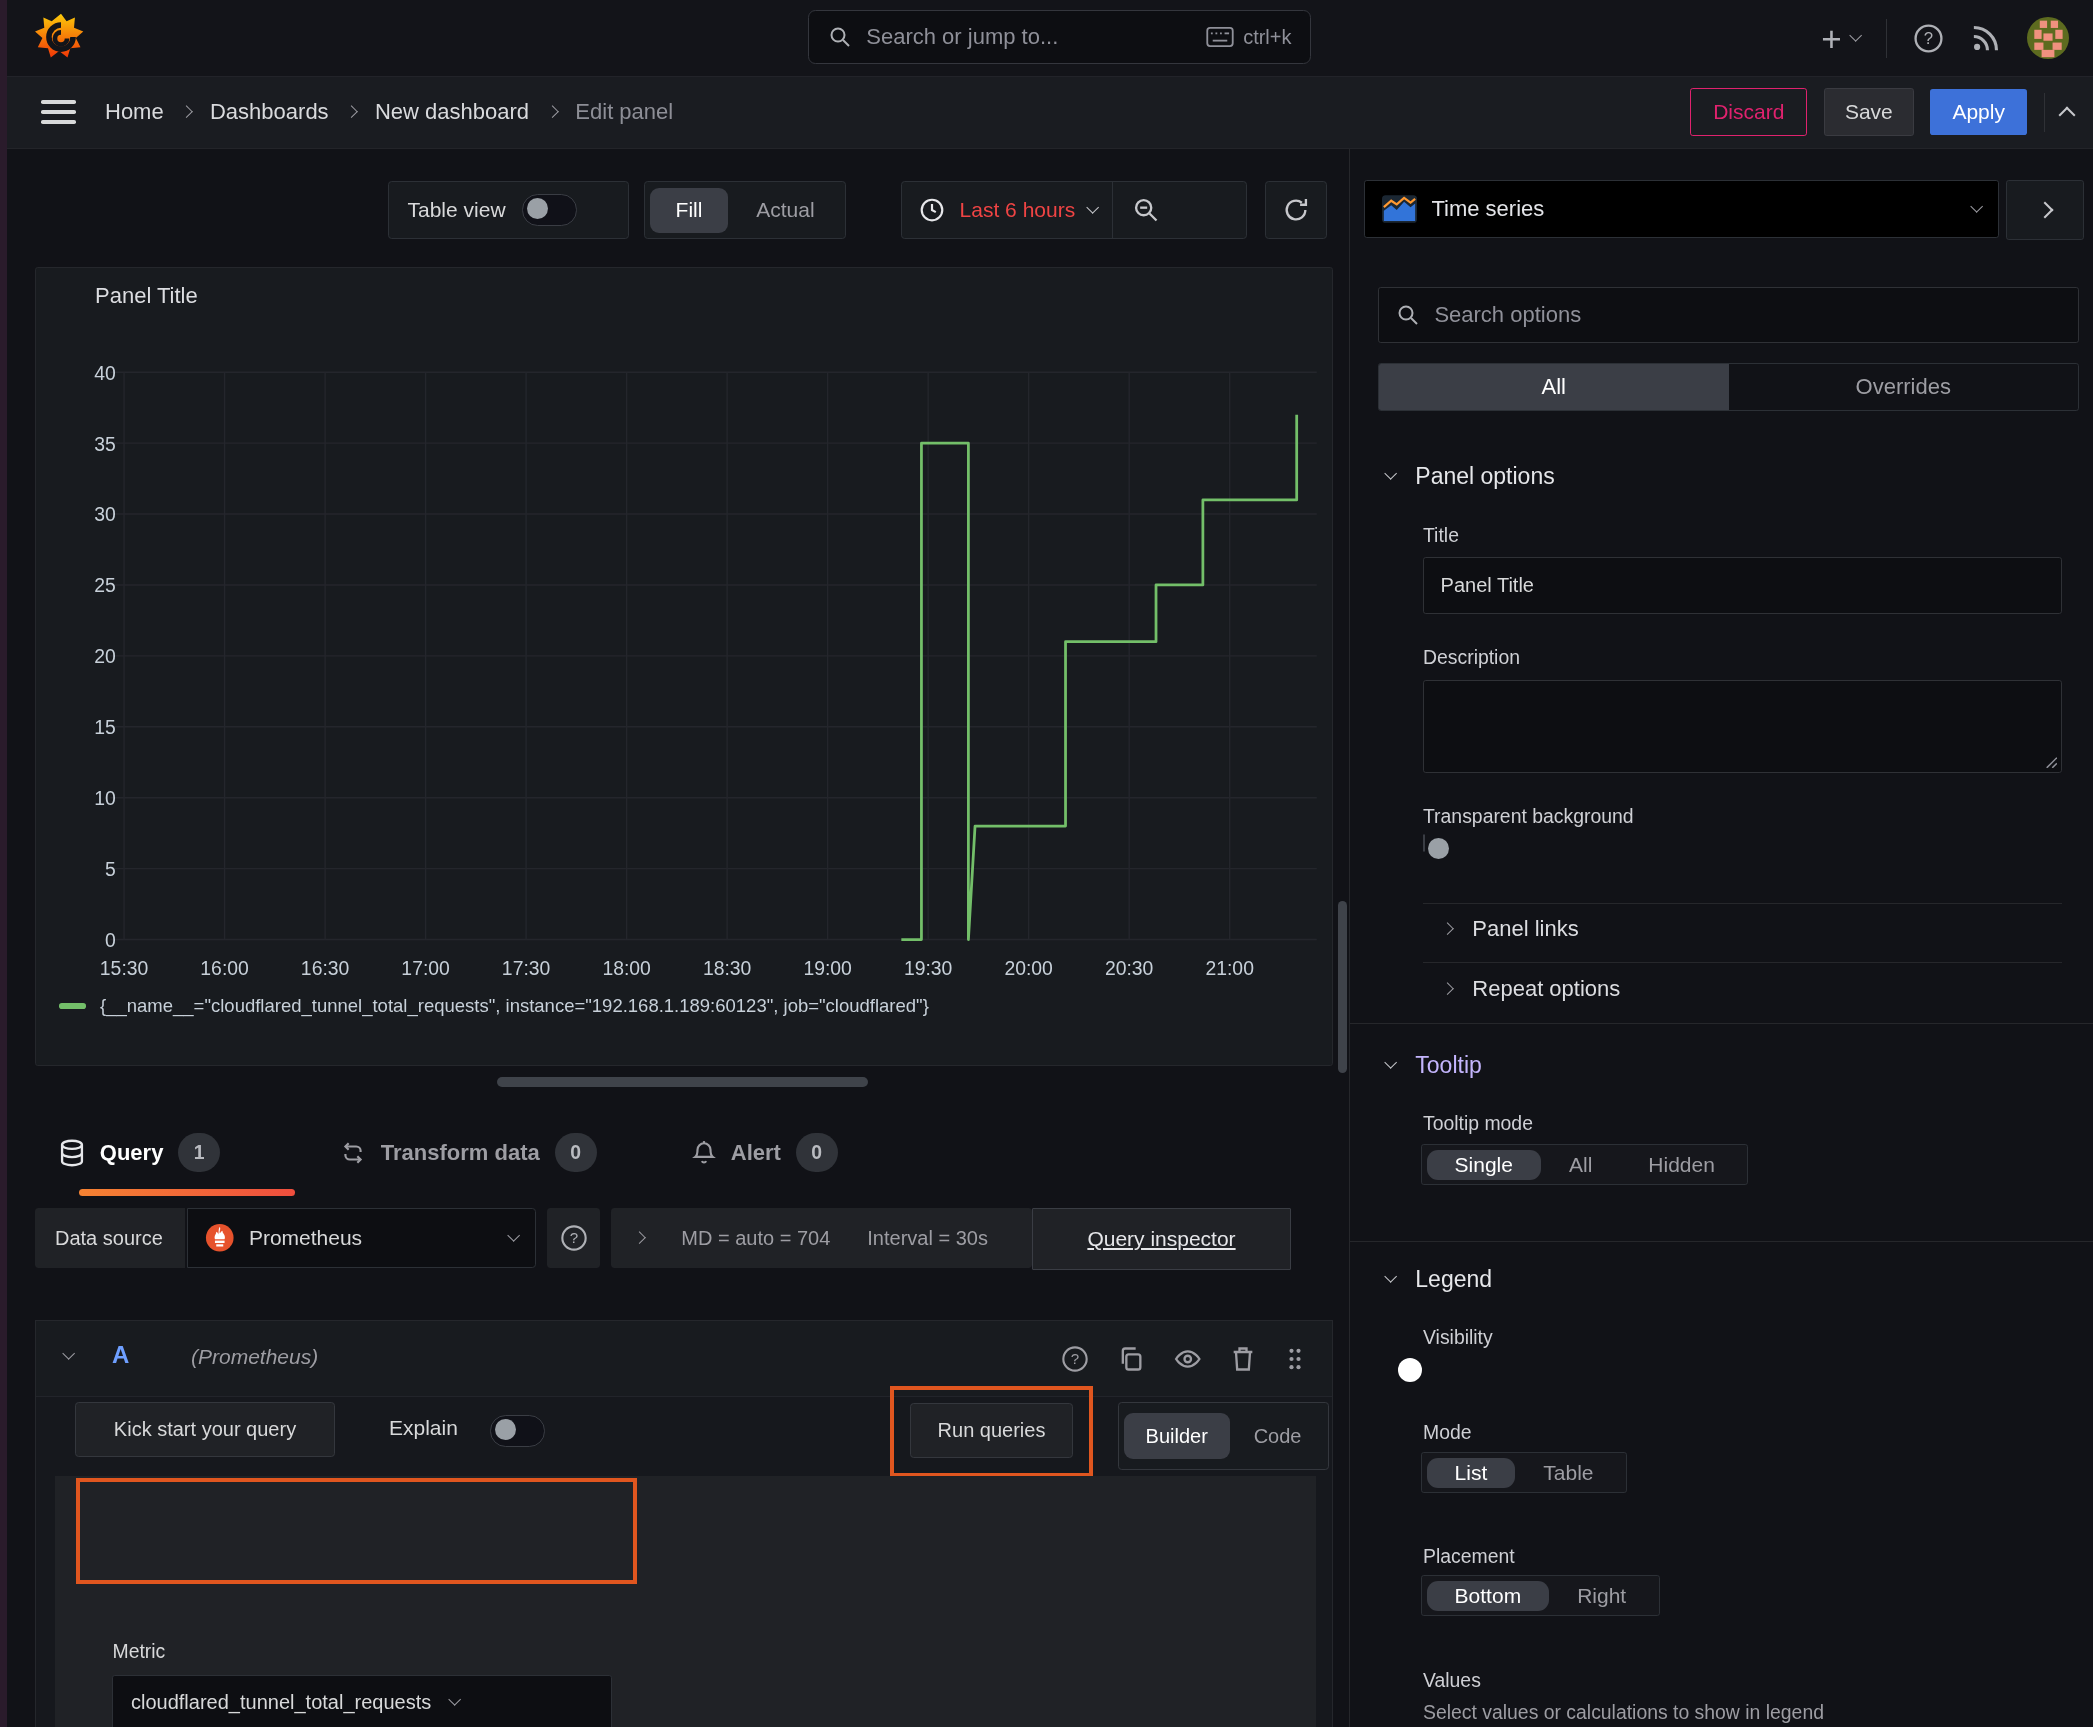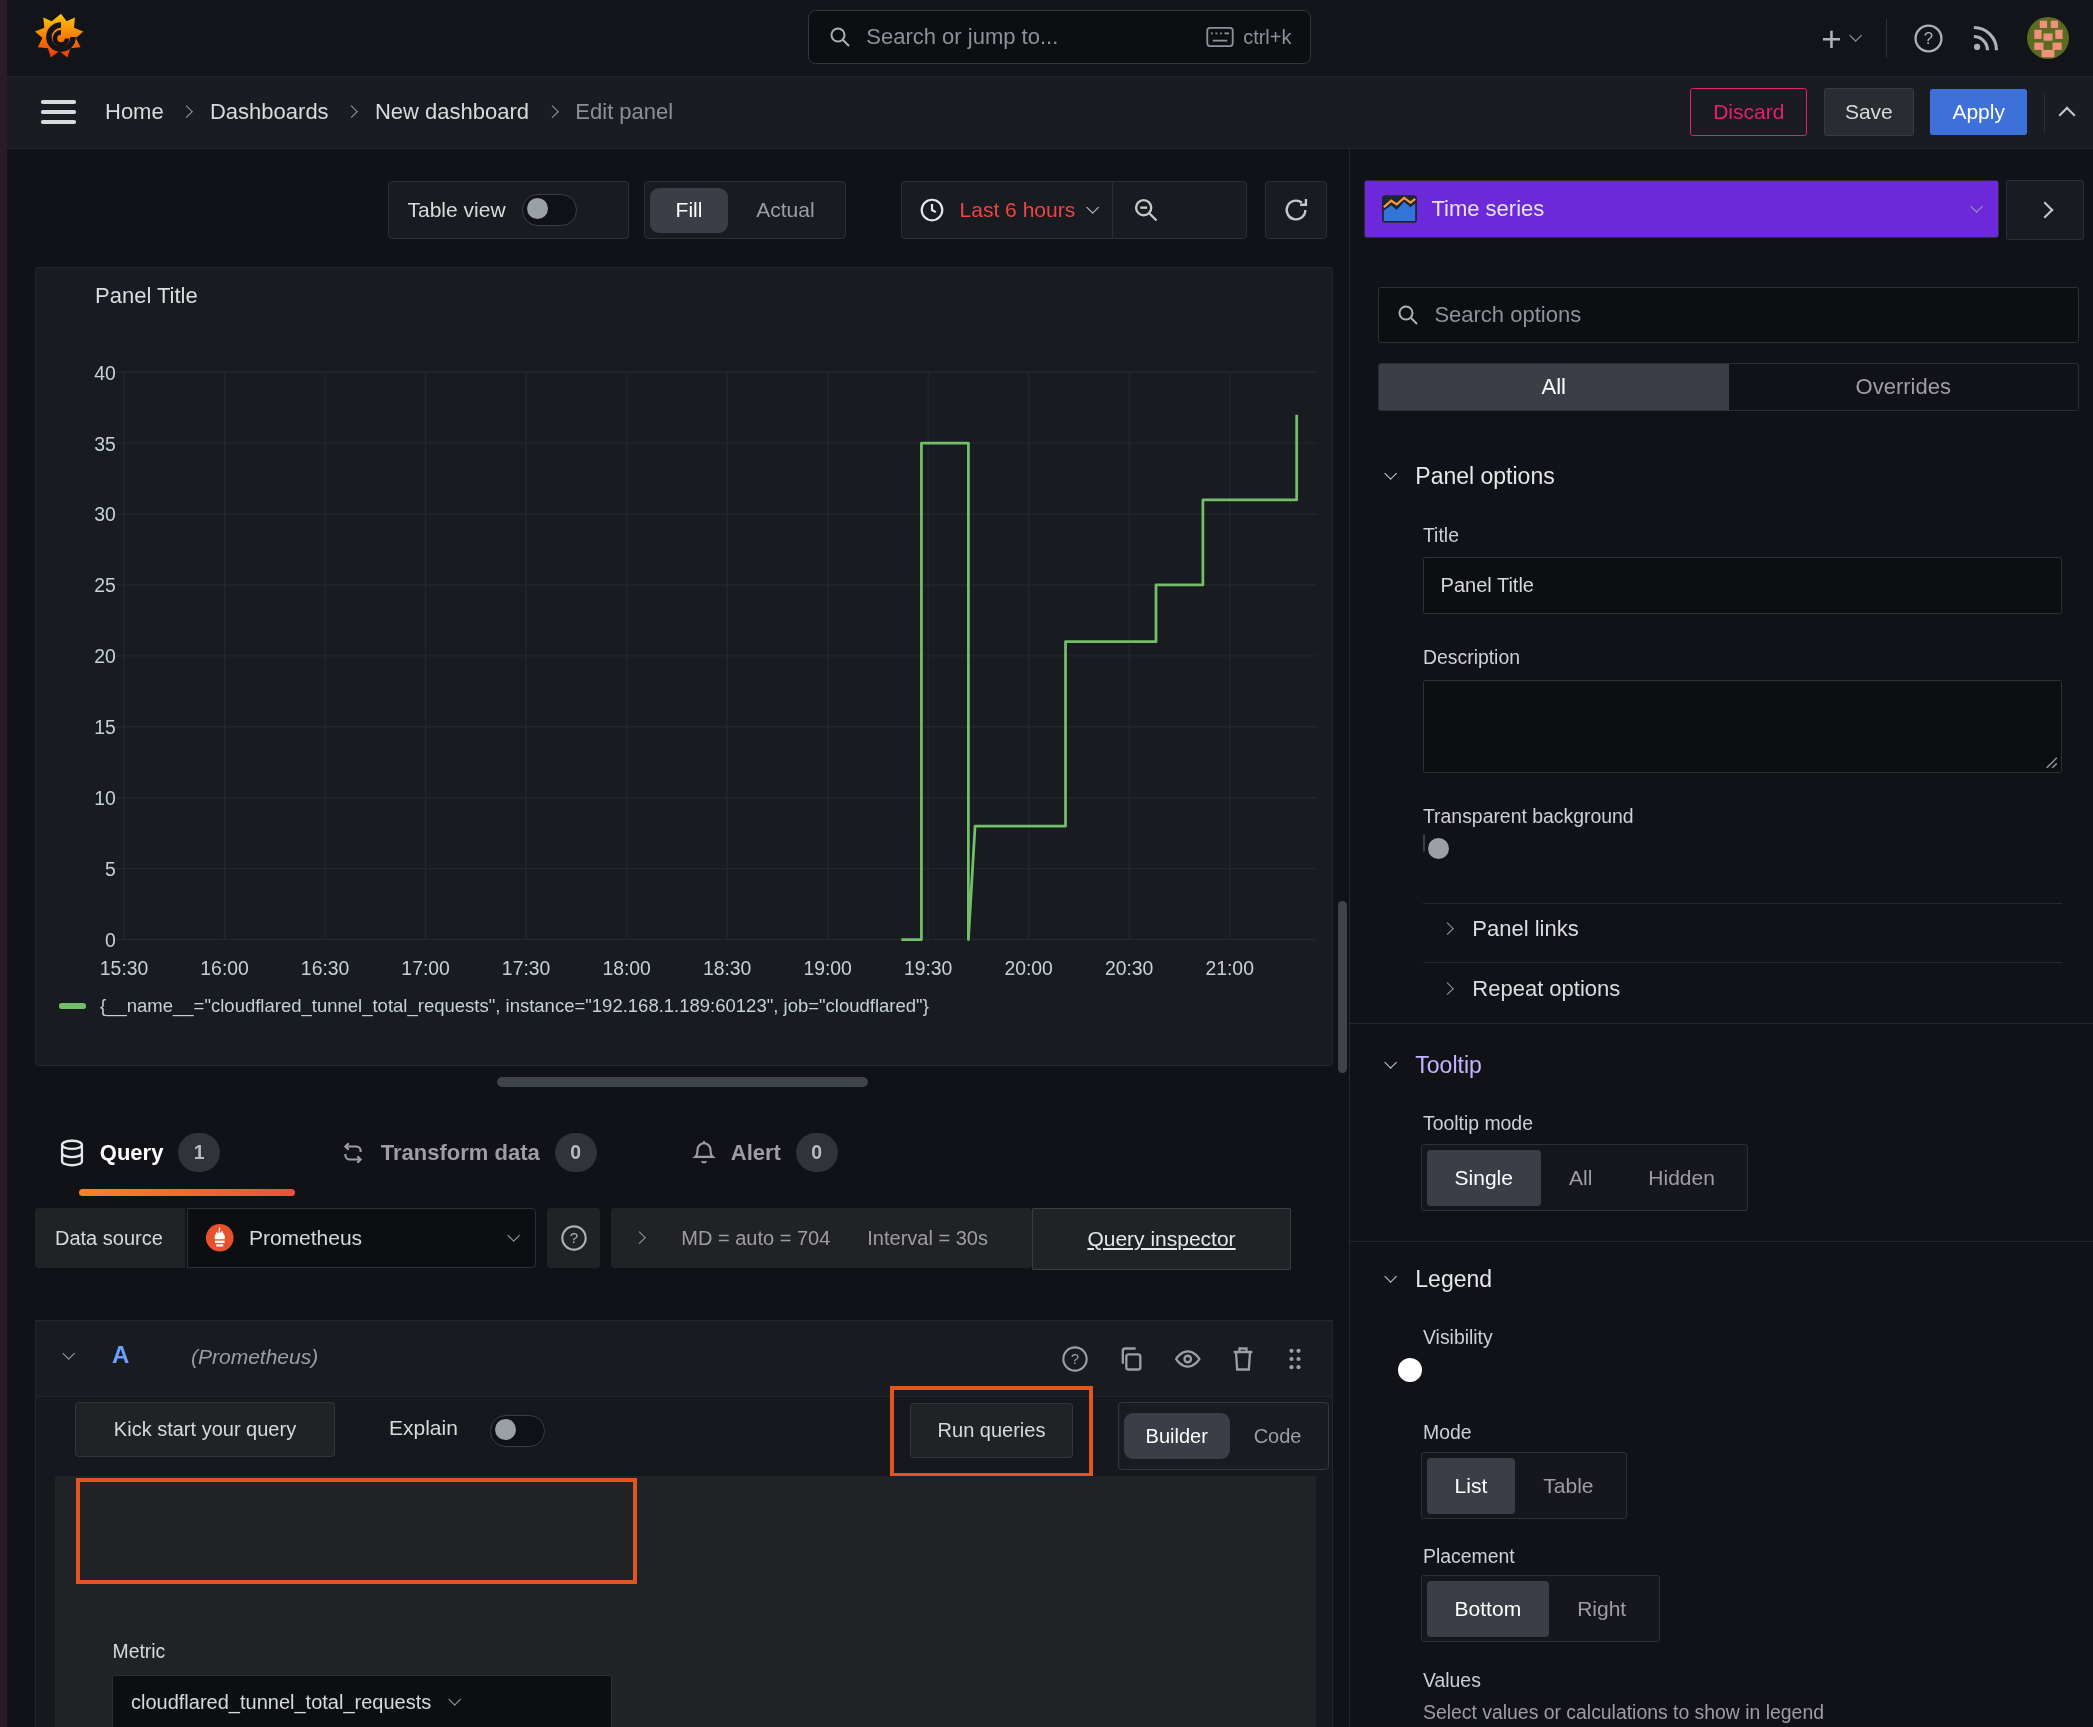--- a/index.html
+++ b/index.html
@@ -105,37 +105,37 @@
   .ob-run{left:854px;top:65px;width:203px;height:91px;}
   .builder-code{position:absolute;left:1082px;top:81px;height:57px;background:#181b1f;border:0.9px solid #34373d;border-radius:3.7px;}
   .builder-code .itm{height:46px;padding:0 22px;font-size:20px;}
   .metric-area{position:absolute;left:18.5px;top:155px;width:1261px;height:253px;background:#202226;}
   .fld-label{font-size:19.4px;color:#d8d9da;}
   .metric-label{position:absolute;left:58px;top:164px;}
   .metric-select{position:absolute;left:57px;top:199px;width:500px;height:55px;background:#0d0e12;border:0.9px solid #2c3036;border-radius:2.8px;display:flex;align-items:center;padding:0 18.5px;gap:18.5px;box-sizing:border-box;font-size:20px;color:#d8d9da;}
 
   
   .rpane-div{left:1349px;top:148px;width:0.9px;height:1580px;background:#26272b;}
-  .viz-select{left:1364px;top:180px;width:635px;height:58px;background:#6d28d9;border:0.9px solid #2c3036;border-radius:2.8px;display:flex;align-items:center;padding:0 16.6px;gap:14.8px;box-sizing:border-box;}
+  .viz-select{left:1364px;top:180px;width:635px;height:58px;background:#000000;border:0.9px solid #2c3036;border-radius:2.8px;display:flex;align-items:center;padding:0 16.6px;gap:14.8px;box-sizing:border-box;}
   .viz-select .lbl{font-size:22px;color:#e3e4e8;}
   .viz-expand{left:2006px;top:180px;width:76px;height:58px;background:#181b1f;border:0.9px solid #2c3036;border-radius:2.8px;}
   .opt-search{left:1378px;top:287px;width:701px;height:56px;background:#0d0e12;border:0.9px solid #2f3136;border-radius:2.8px;display:flex;align-items:center;padding:0 16.6px;gap:14.8px;box-sizing:border-box;}
   .opt-search .ph{font-size:22px;color:#8f9099;}
   .duo{left:1378px;top:363px;width:701px;height:48px;border:0.9px solid #2c3036;border-radius:2.8px;display:flex;overflow:hidden;box-sizing:border-box;}
   .duo>div{flex:1;display:flex;align-items:center;justify-content:center;font-size:22px;color:#9d9da3;}
   .duo .on{background:#3b3e46;color:#fff;}
   .sub-head{position:absolute;display:flex;align-items:center;gap:20px;font-size:22px;color:#dcdde1;}
   .opt-label{position:absolute;font-size:19.4px;color:#cfd0d5;}
   .opt-input{position:absolute;left:1423px;width:639px;height:57px;background:#0d0e12;border:0.9px solid #2f3136;border-radius:2.8px;display:flex;align-items:center;padding:0 16.6px;font-size:20px;color:#d8d9da;box-sizing:border-box;}
   .opt-textarea{position:absolute;left:1423px;top:680px;width:639px;height:93px;background:#0d0e12;border:0.9px solid #2f3136;border-radius:2.8px;box-sizing:border-box;}
   .resize-glyph{position:absolute;right:3.7px;bottom:3.7px;width:14.8px;height:14.8px;}
   .hr-inset{position:absolute;left:1423px;width:639px;height:0.9px;background:#26272b;}
   .hr-full{position:absolute;left:1350px;width:743px;height:0.9px;background:#26272b;}
   .rseg{position:absolute;background:#16171c;border:0.9px solid #2c3036;border-radius:2.8px;display:inline-flex;padding:4.6px;box-sizing:border-box;}
-  .rseg .itm{height:56px;display:flex;align-items:center;padding:0 28px;font-size:21px;color:#9d9da3;border-radius:4px;}
+  .rseg .itm{height:30px;display:flex;align-items:center;padding:0 28px;font-size:21px;color:#9d9da3;border-radius:11px;}
   .rseg .on{background:#3b3e46;color:#fff;}
   .hint{position:absolute;font-size:19.4px;color:#9d9da3;}
 </style>
 </head>
 <body>
 
 <div id="app">
 
   
   <div class="abs topnav">

